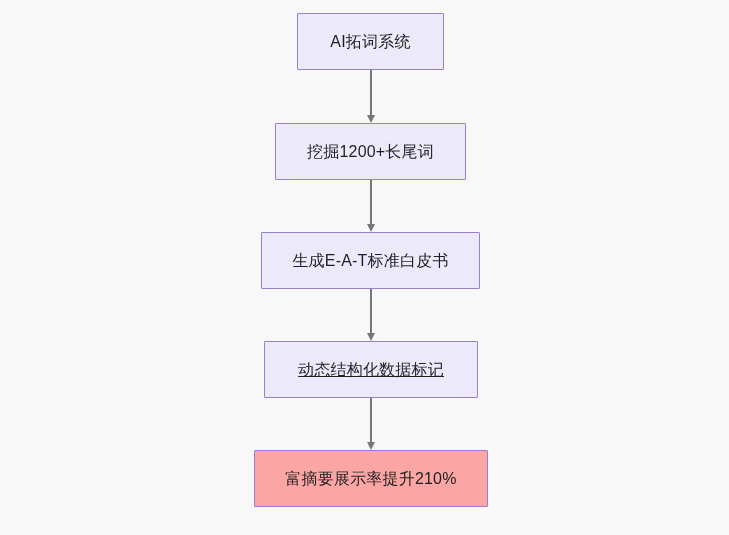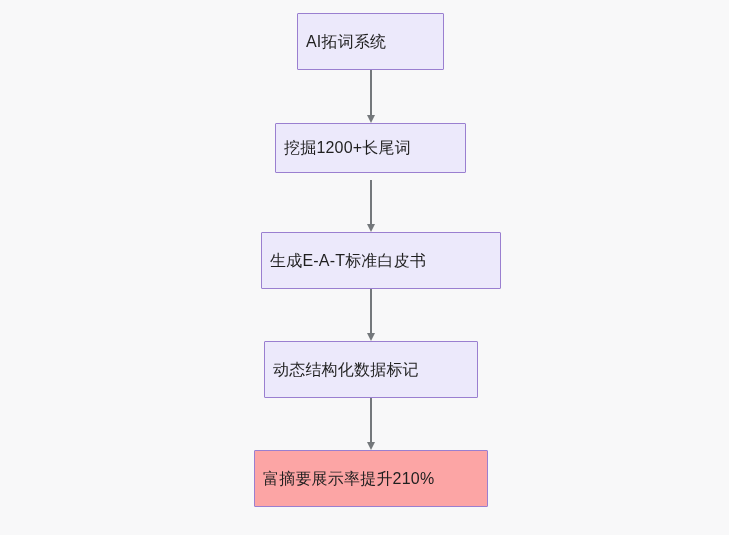--- a/index.html
+++ b/index.html
@@ -19,21 +19,21 @@
     height: 535px;
   }
   .node {
     position: absolute;
     box-sizing: border-box;
     background: #ece9fb;
     border: 1.6px solid #9a7fd0;
     border-radius: 1px;
     display: flex;
     align-items: center;
-    justify-content: flex-start;
+    justify-content: center;
     color: #1f1f1f;
     font-size: 16px;
     line-height: 1;
     letter-spacing: 0.2px;
     white-space: nowrap;
   }
   .node-label {
     display: block;
     padding: 0 8px;
     text-align: center;
@@ -76,26 +76,26 @@
     <div class="edge-arrow" style="top: 44px; border-top-color: rgb(116, 120, 124);"></div>
   </div>
   <div class="edge" style="left: 370px; top: 398px; width: 2px; height: 52px;">
     <div class="edge-line" style="height: 45px; background: rgb(116, 120, 124);"></div>
     <div class="edge-arrow" style="top: 44px; border-top-color: rgb(116, 120, 124);"></div>
   </div>
 
   <div class="node" style="left: 297px; top: 13px; width: 147px; height: 57px; background: rgb(236, 233, 251); border-color: rgb(154, 127, 208); color: rgb(31, 31, 31);">
     <span class="node-label">AI拓词系统</span>
   </div>
-  <div class="node" style="left: 275px; top: 123px; width: 191px; height: 50px; background: rgb(236, 233, 251); border-color: rgb(154, 127, 208); color: rgb(31, 31, 31);">
+  <div class="node" style="left: 275px; top: 123px; width: 191px; height: 57px; background: rgb(236, 233, 251); border-color: rgb(154, 127, 208); color: rgb(31, 31, 31);">
     <span class="node-label">挖掘1200+长尾词</span>
   </div>
-  <div class="node" style="left: 261px; top: 232px; width: 240px; height: 57px; background: rgb(236, 233, 251); border-color: rgb(154, 127, 208); color: rgb(31, 31, 31);">
+  <div class="node" style="left: 261px; top: 232px; width: 219px; height: 57px; background: rgb(236, 233, 251); border-color: rgb(154, 127, 208); color: rgb(31, 31, 31);">
     <span class="node-label">生成E-A-T标准白皮书</span>
   </div>
-  <div class="node" style="left: 264px; top: 341px; width: 214px; height: 57px; background: rgb(236, 233, 251); border-color: rgb(154, 127, 208); color: rgb(31, 31, 31);">
+  <div class="node" style="left: 264px; top: 341px; width: 214px; height: 57px; background: rgb(236, 233, 251); border-color: rgb(154, 127, 208); color: rgb(31, 31, 31); text-decoration: underline;">
     <span class="node-label">动态结构化数据标记</span>
   </div>
   <div class="node" style="left: 254px; top: 450px; width: 234px; height: 57px; background: #fca5a5; border-color: rgb(154, 127, 208); color: rgb(31, 31, 31);">
     <span class="node-label">富摘要展示率提升210%</span>
   </div>
 
 </div>
 
 </body></html>

